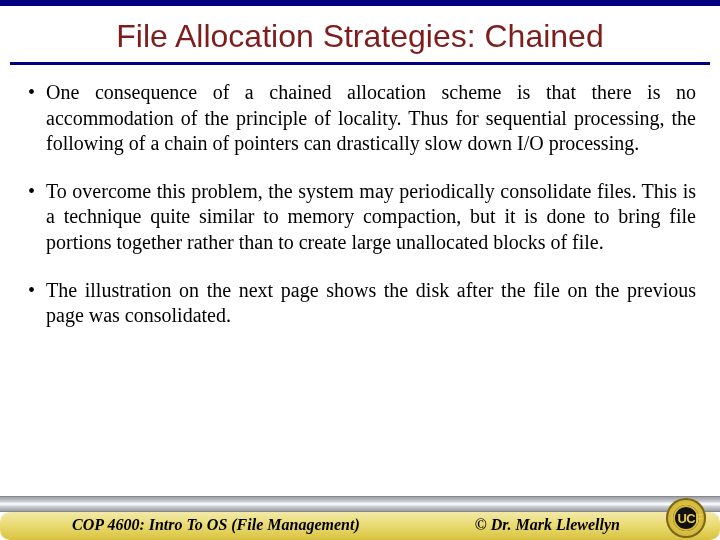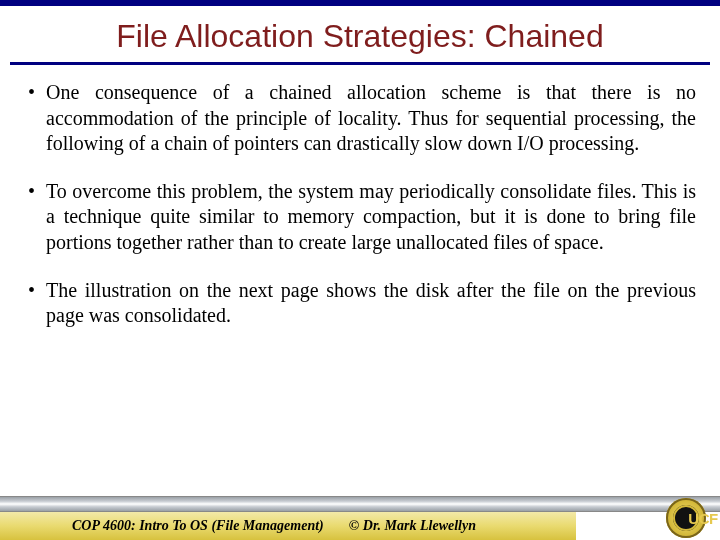--- a/index.html
+++ b/index.html
@@ -84,30 +84,31 @@
     height: 14px;
     background: linear-gradient(to bottom,
       #9aa0a6 0%, #c7cbd1 30%, #ffffff 50%, #c7cbd1 70%, #9aa0a6 100%);
     border-top: 1px solid #888;
     border-bottom: 1px solid #888;
   }
   .footer-bar {
     position: absolute;
     left: 0;
     bottom: 0;
-    width: 576px;
+    width: 720px;
     height: 28px;
     background: linear-gradient(to bottom, #f3e9a8 0%, #e9da6f 50%, #d7c23e 100%);
     display: flex;
     align-items: center;
     font-family: "Times New Roman", Times, serif;
-    font-size: 14px;
+    font-size: 16px;
     font-style: italic;
     font-weight: bold;
     color: #000;
+    border-radius: 10px;
   }
   .footer-left {
     position: absolute;
     left: 72px;
     bottom: 6px;
   }
   .footer-center {
     position: absolute;
     left: 0;
     width: 720px;
@@ -138,51 +139,51 @@
   .seal-inner {
     position: absolute;
     left: 7px; top: 7px;
     width: 26px; height: 26px;
     border-radius: 50%;
     background: #111;
     box-shadow: inset 0 0 0 2px #d4b93a;
   }
   .seal-text {
     position: absolute;
-    left: 24px; top: 7px;
+    left: 11px; top: 7px;
     width: 26px; height: 26px;
     display: flex;
     align-items: center;
     justify-content: center;
     color: #e6c94f;
     font-family: Arial, sans-serif;
     font-weight: bold;
     font-style: normal;
-    font-size: 15px;
+    font-size: 13px;
     letter-spacing: -0.5px;
   }
 </style>
 </head>
 <body>
 
 <div class="slide">
 
   <div class="top-line"></div>
 
   <div class="title">File Allocation Strategies: Chained</div>
   <div class="title-underline"></div>
 
   <div class="body">
     <div class="bullet">
       <div class="dot">•</div>
       <div class="text">One consequence of a chained allocation scheme is that there is no accommodation of the principle of locality. Thus for sequential processing, the following of a chain of pointers can drastically slow down I/O processing.</div>
     </div>
     <div class="bullet">
       <div class="dot">•</div>
-      <div class="text">To overcome this problem, the system may periodically consolidate files. This is a technique quite similar to memory compaction, but it is done to bring file portions together rather than to create large unallocated files of space.</div>
+      <div class="text">To overcome this problem, the system may periodically consolidate files. This is a technique quite similar to memory compaction, but it is done to bring file portions together rather than to create large unallocated blocks of file.</div>
     </div>
     <div class="bullet">
       <div class="dot">•</div>
       <div class="text">The illustration on the next page shows the disk after the file on the previous page was consolidated.</div>
     </div>
   </div>
 
   <div class="footer-band">
     <div class="grad"></div>
     <div class="footer-bar">

